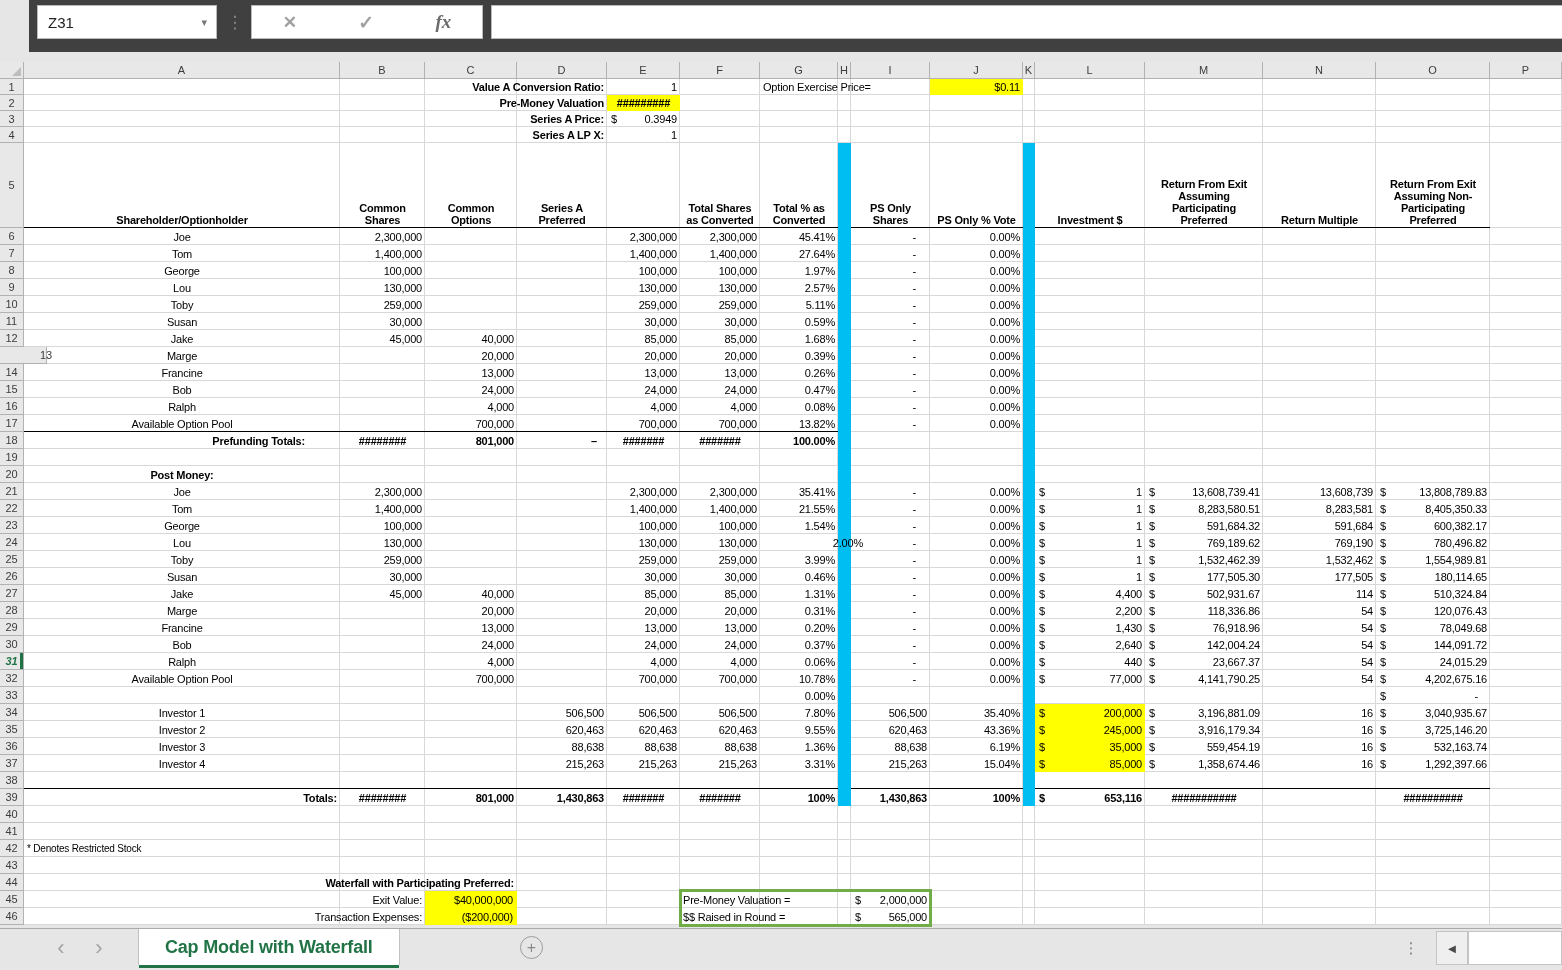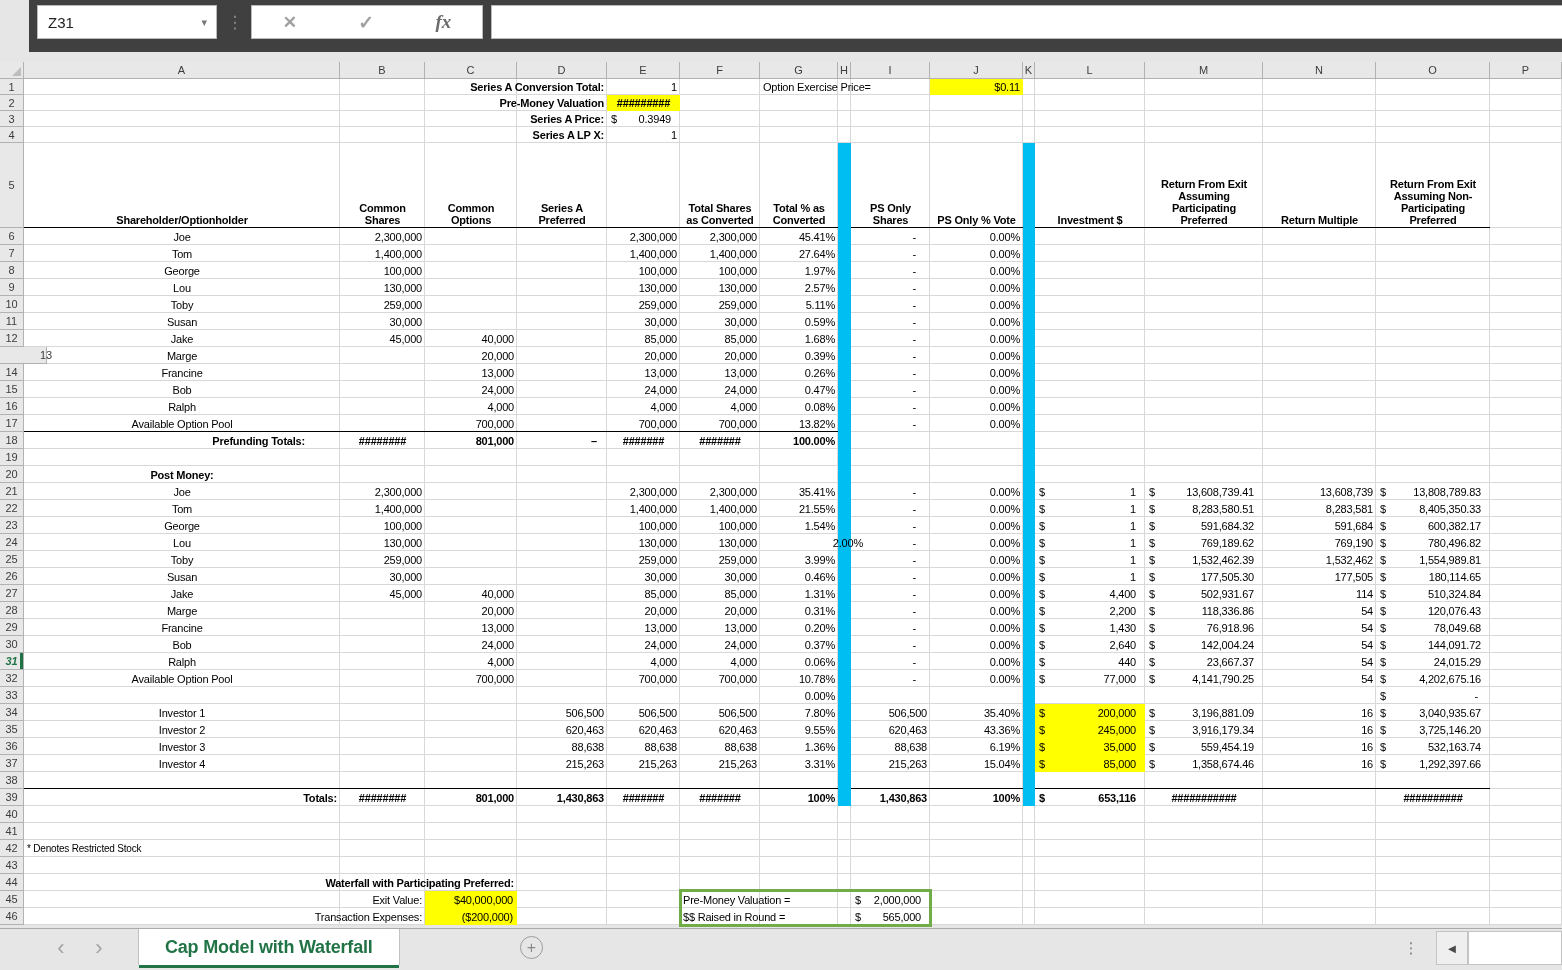--- a/index.html
+++ b/index.html
@@ -28,21 +28,21 @@
   .gbox{position:absolute;border:3px solid #70AD47;box-sizing:border-box;z-index:5;pointer-events:none;}
   .cell{position:absolute;font-size:11px;color:#000;display:flex;align-items:center;white-space:nowrap;box-sizing:border-box;padding:0 3px;z-index:4;letter-spacing:-0.2px;}
   .al-r{justify-content:flex-end;}
   .al-c{justify-content:center;}
   .al-l{justify-content:flex-start;}
   .b{font-weight:bold;}
   .sm{font-size:10px;}
   .hd{align-items:flex-end;justify-content:center;text-align:center;white-space:normal;line-height:12px;padding-bottom:2px;font-weight:bold;}
   .acct{justify-content:space-between;padding:0;}
   .acct .cur{margin-left:4px;}
-  .acct .val{margin-right:9px;}
+  .acct .val{margin-right:3px;}
   
   .tabbar{position:absolute;left:0;top:928px;width:1562px;height:42px;background:#E7E6E6;border-top:1px solid #ababab;box-sizing:border-box;}
   .nav-arrow{position:absolute;top:0;height:38px;width:26px;display:flex;align-items:center;justify-content:center;color:#a3a3a3;font-size:22px;}
   .sheettab{position:absolute;left:138px;top:0;height:36px;background:#fff;border-left:1px solid #c2c2c2;border-right:1px solid #c2c2c2;box-sizing:border-box;display:flex;align-items:center;padding:0 26px;}
   .sheettab .tabtext{font-size:18px;font-weight:bold;color:#217346;letter-spacing:-0.2px;}
   .sheettab .underline{position:absolute;left:0;bottom:-3px;width:100%;height:3px;background:#217346;}
   .addsheet{position:absolute;left:520px;top:7px;width:23px;height:23px;border:1.5px solid #9b9b9b;border-radius:50%;box-sizing:border-box;display:flex;align-items:center;justify-content:center;color:#8a8a8a;font-size:16px;line-height:1;}
   .tb-dots{position:absolute;left:1402px;top:0;height:38px;width:18px;display:flex;align-items:center;justify-content:center;color:#7c7c7c;font-size:15px;}
   .hs-left{position:absolute;left:1436px;top:2px;width:32px;height:34px;background:#EFEFEF;border:1px solid #c4c4c4;box-sizing:border-box;display:flex;align-items:center;justify-content:center;color:#4a4a4a;font-size:13px;}
   .hs-track{position:absolute;left:1468px;top:2px;width:94px;height:34px;background:#fff;border:1px solid #c4c4c4;box-sizing:border-box;}
@@ -190,21 +190,21 @@
     <div class="hline" style="left: 24px; top: 794px; width: 1538px;"></div>
     <div class="hline" style="left: 24px; top: 811px; width: 1538px;"></div>
     <div class="hline" style="left: 24px; top: 828px; width: 1538px;"></div>
     <div class="hline" style="left: 24px; top: 845px; width: 1538px;"></div>
     <div class="hline" style="left: 24px; top: 862px; width: 1538px;"></div>
     <div class="hline dark" style="left: 24px; top: 165px; width: 1466px;"></div>
     <div class="hline dark" style="left: 24px; top: 369px; width: 814px;"></div>
     <div class="hline dark" style="left: 24px; top: 726px; width: 1466px;"></div>
     <div class="accent" style="left: 838px; top: 81px; width: 13px; height: 663px; background: rgb(0, 189, 242);"></div>
     <div class="accent" style="left: 1023px; top: 81px; width: 12px; height: 663px; background: rgb(0, 189, 242);"></div>
-    <div class="cell al-r b" style="left: 24px; top: 17px; width: 583px; height: 16px;">Series A Conversion Total:</div>
+    <div class="cell al-r b" style="left: 24px; top: 17px; width: 583px; height: 16px;">Value A Conversion Ratio:</div>
     <div class="cell al-r" style="left: 607px; top: 17px; width: 73px; height: 16px;">1</div>
     <div class="cell al-l" style="left: 760px; top: 17px; width: 170px; height: 16px;">Option Exercise Price=</div>
     <div class="cell al-r" style="left: 930px; top: 17px; width: 93px; height: 16px; background: rgb(255, 255, 0);">$0.11</div>
     <div class="cell al-r b" style="left: 24px; top: 33px; width: 583px; height: 16px;">Pre-Money Valuation</div>
     <div class="cell al-c b" style="left: 607px; top: 33px; width: 73px; height: 16px; background: rgb(255, 255, 0);">#########</div>
     <div class="cell al-r b" style="left: 24px; top: 49px; width: 583px; height: 16px;">Series A Price:</div>
     <div class="cell al-r acct" style="left: 607px; top: 49px; width: 73px; height: 16px;">
       <span class="cur">$</span>
       <span class="val">0.3949</span>
     </div>

